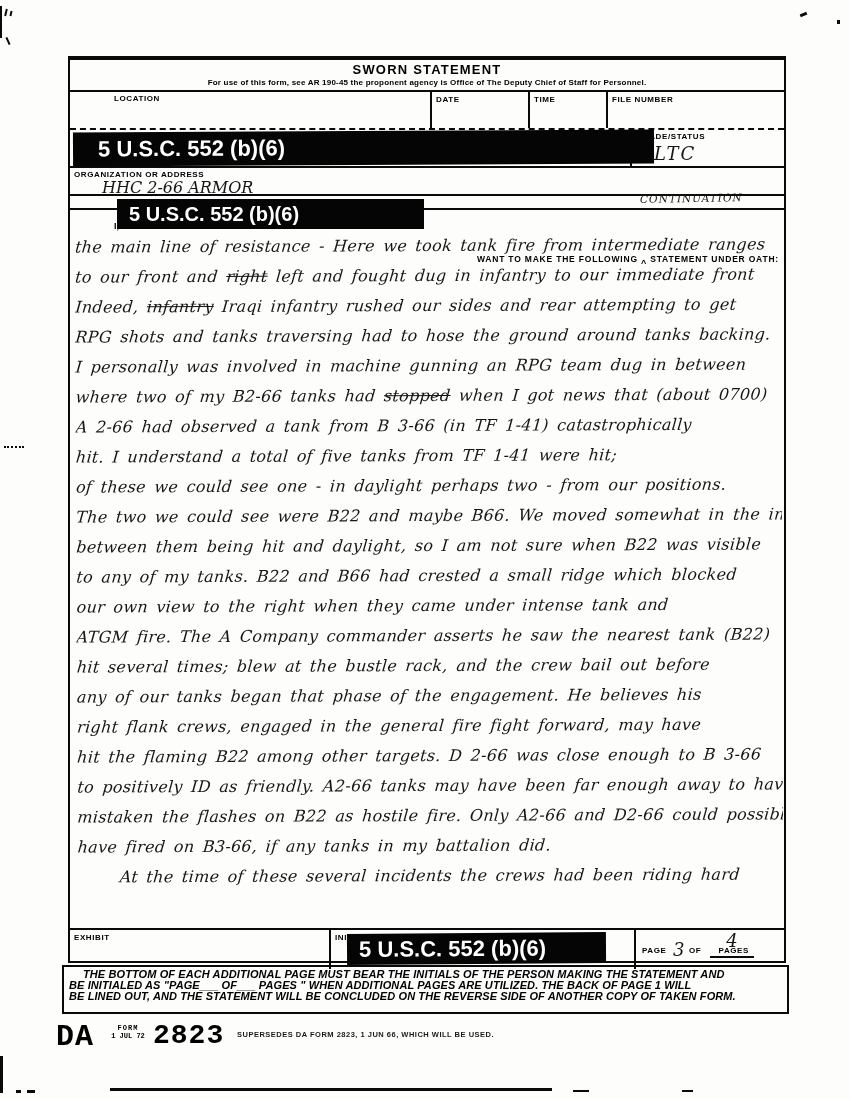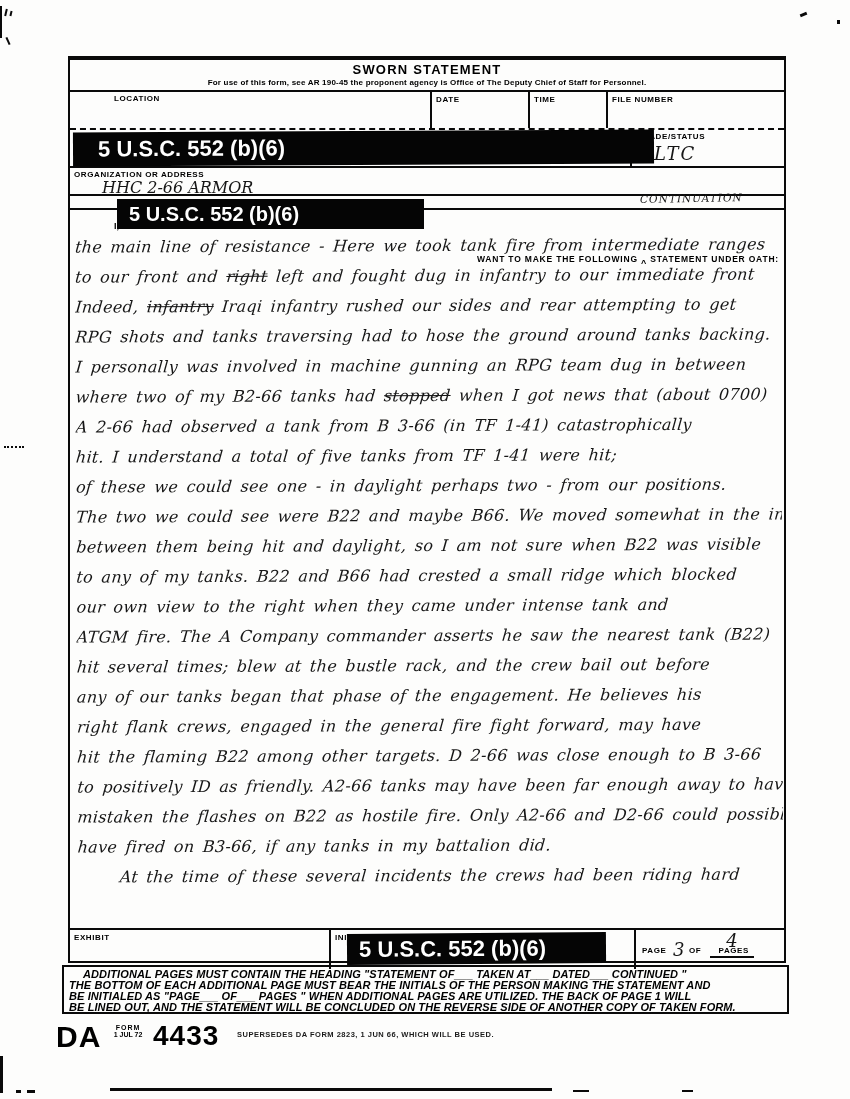--- a/index.html
+++ b/index.html
@@ -148,29 +148,28 @@
     <span>5 U.S.C. 552 (b)(6)</span>
   </div>
   <div class="redact" style="left:117px;top:199px;width:295px;height:30px;font-size:20px;padding-left:12px;">
     <span>5 U.S.C. 552 (b)(6)</span>
   </div>
   <div class="redact" style="left:347px;top:933px;width:247px;height:31px;font-size:22px;padding-left:12px;transform:rotate(-0.4deg);">
     <span>5 U.S.C. 552 (b)(6)</span>
   </div>
 
   <div class="note-box" id="note-box">
-      <div class="note-line">ADDITIONAL PAGES MUST CONTAIN THE HEADING "STATEMENT OF___ TAKEN AT___ DATED___ CONTINUED "</div>
       <div class="note-line">THE BOTTOM OF EACH ADDITIONAL PAGE MUST BEAR THE INITIALS OF THE PERSON MAKING THE STATEMENT AND</div>
       <div class="note-line">BE INITIALED AS "PAGE___ OF___ PAGES "  WHEN ADDITIONAL PAGES ARE UTILIZED. THE BACK OF PAGE 1 WILL</div>
       <div class="note-line">BE LINED OUT, AND THE STATEMENT WILL BE CONCLUDED ON THE REVERSE SIDE OF ANOTHER COPY OF TAKEN FORM.</div>
     </div>
 
-  <div class="abs" style="left:56px;top:1020px;">
+  <div class="abs" style="left:56px;top:1020px;font-family:Liberation Mono, monospace;">
     <span class="da-big" style="font-size:30px;">DA</span>
     <span class="abs" style="left:49px;top:4px;width:46px;text-align:center;">
       <span style="display:block;font-size:7px;font-weight:bold;letter-spacing:1px;">FORM</span>
       <span style="display:block;font-size:7px;font-weight:bold;">1 JUL 72</span>
     </span>
-    <span class="da-big" style="position:absolute;left:97px;top:0;font-size:28px;">4433</span>
+    <span class="da-big" style="position:absolute;left:97px;top:0;font-size:28px;">2823</span>
   </div>
   <span class="abs" style="left:237px;top:1030px;font-size:7.5px;font-weight:bold;letter-spacing:.5px;color:#1a1a1a;">SUPERSEDES DA FORM 2823, 1 JUN 66, WHICH WILL BE USED.</span>
 
 </div>
 
 </body></html>

